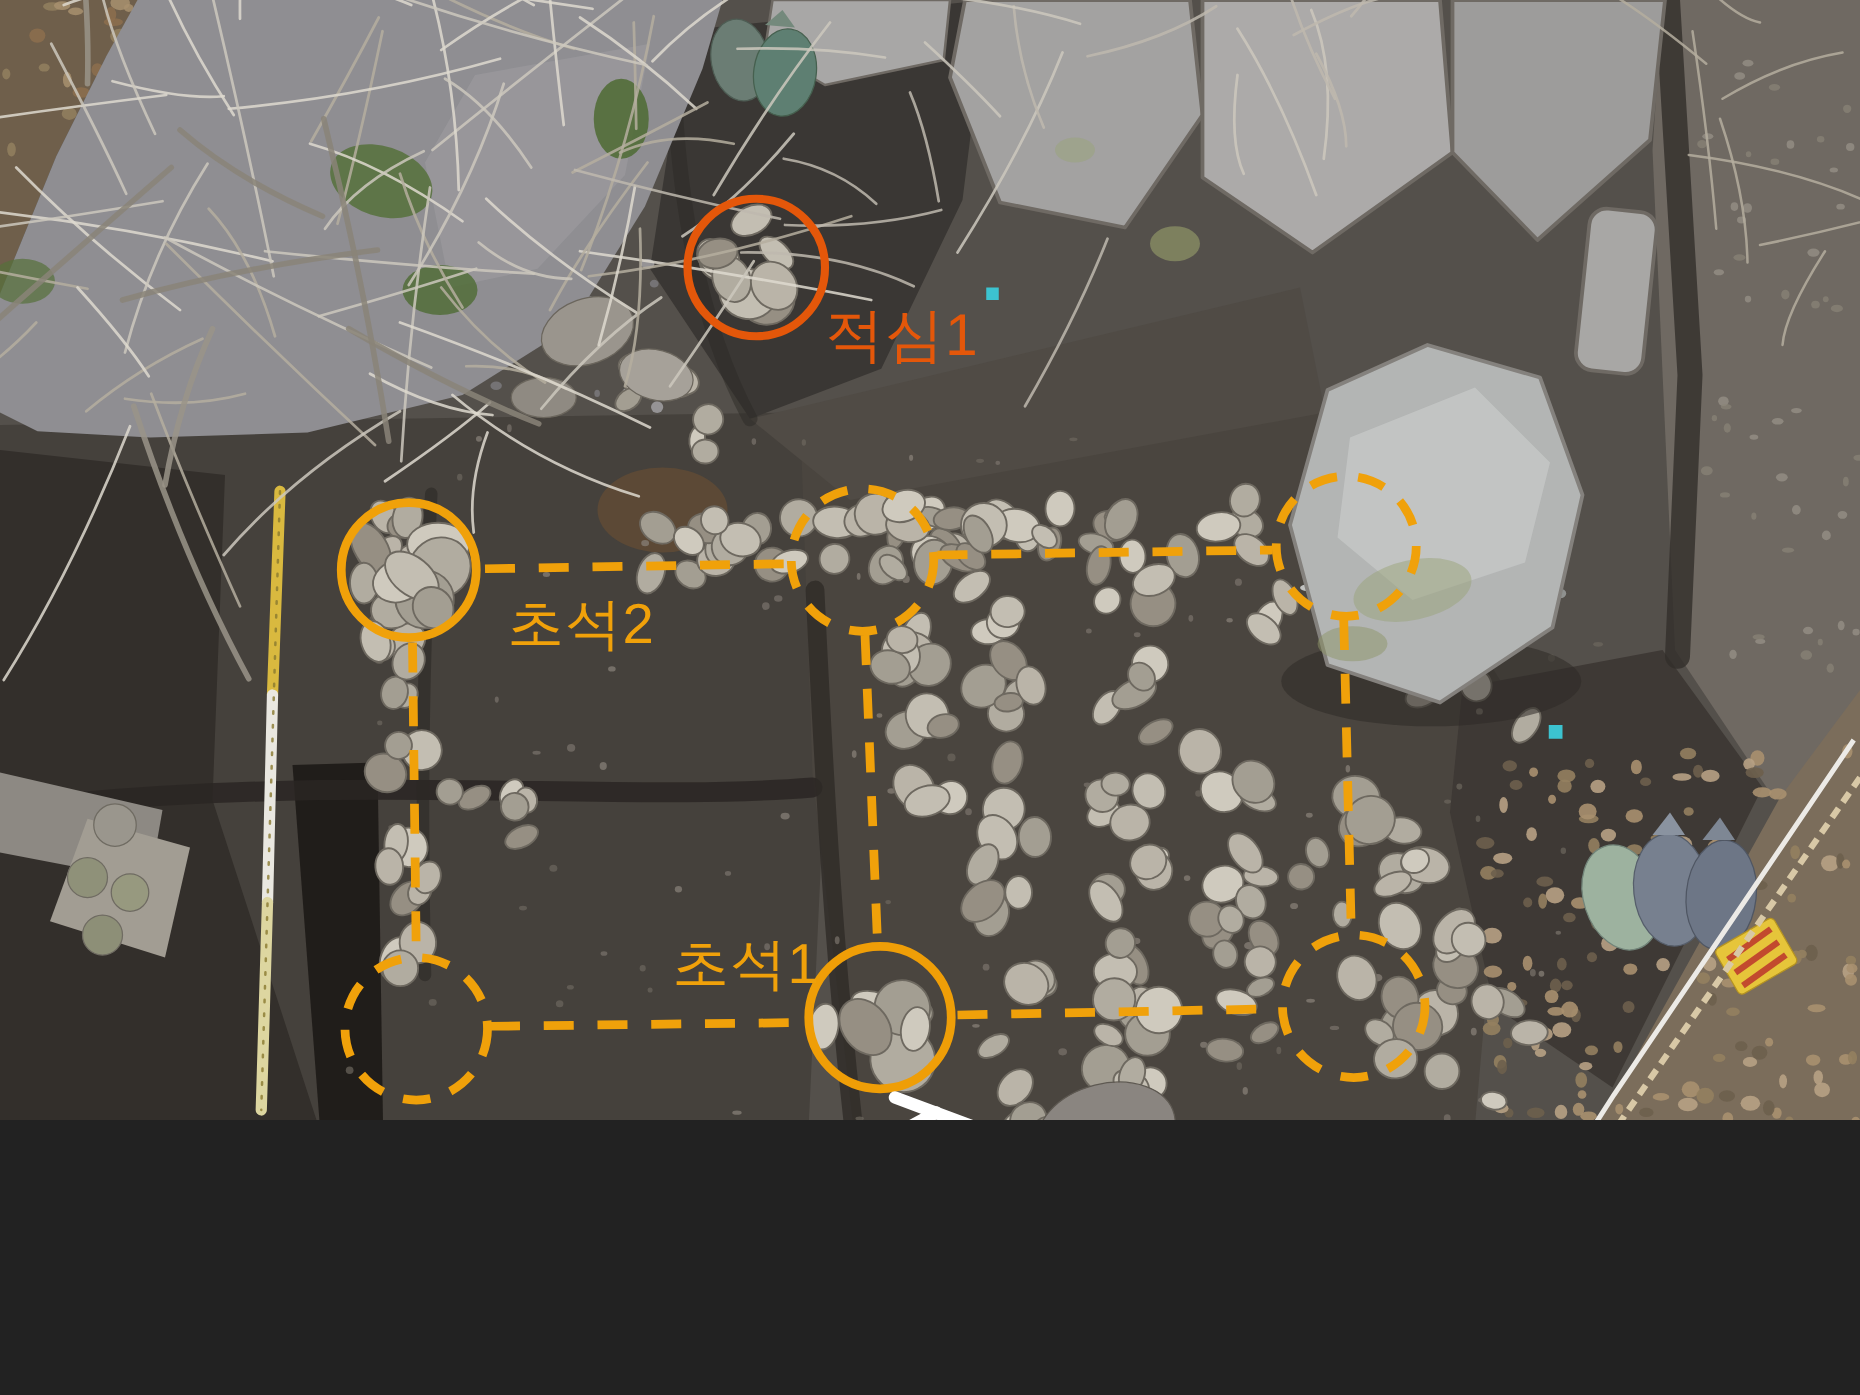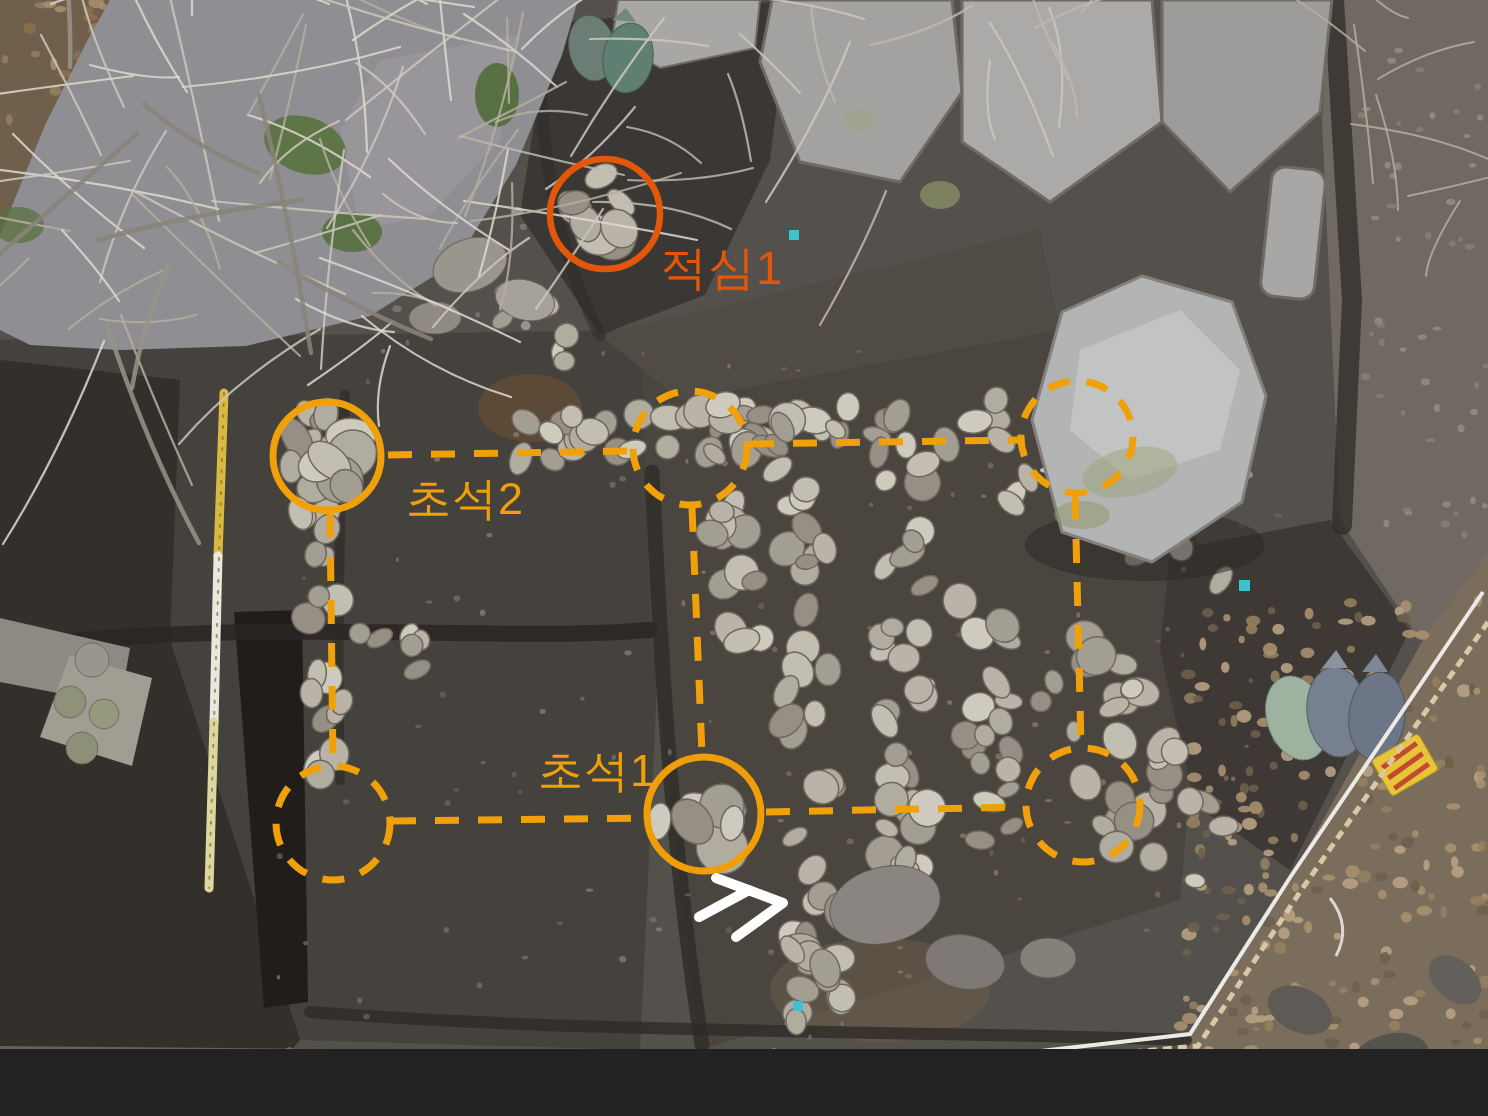--- a/index.html
+++ b/index.html
@@ -1,16 +1,16 @@
 <!DOCTYPE html>
 <html><head>
 <meta charset="utf-8">
 <style>
   html,body{margin:0;padding:0;background:#222;}
-  .stage{width:1488px;height:1049px;position:relative;overflow:hidden;font-family:"Liberation Sans",sans-serif;}
+  .stage{width:1488px;height:896px;position:relative;overflow:hidden;font-family:"Liberation Sans",sans-serif;}
   svg{display:block;}
   text.anno{font-family:"Liberation Sans",sans-serif;font-weight:500;letter-spacing:1px;}
 </style>
 </head>
 <body>
 
 <div class="stage">
 <svg viewBox="0 0 1488 1116" width="1488" height="1116">
 
   <rect x="0" y="0" width="1488" height="1116" fill="#54504b"></rect>

